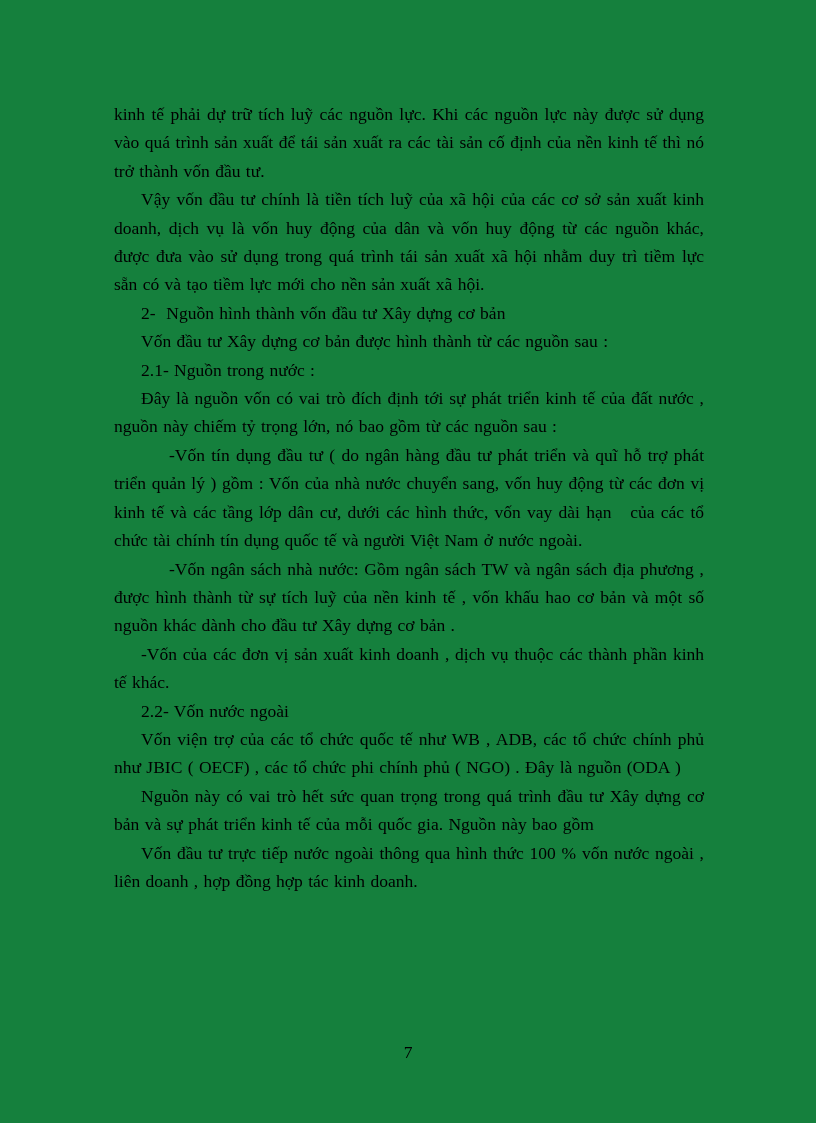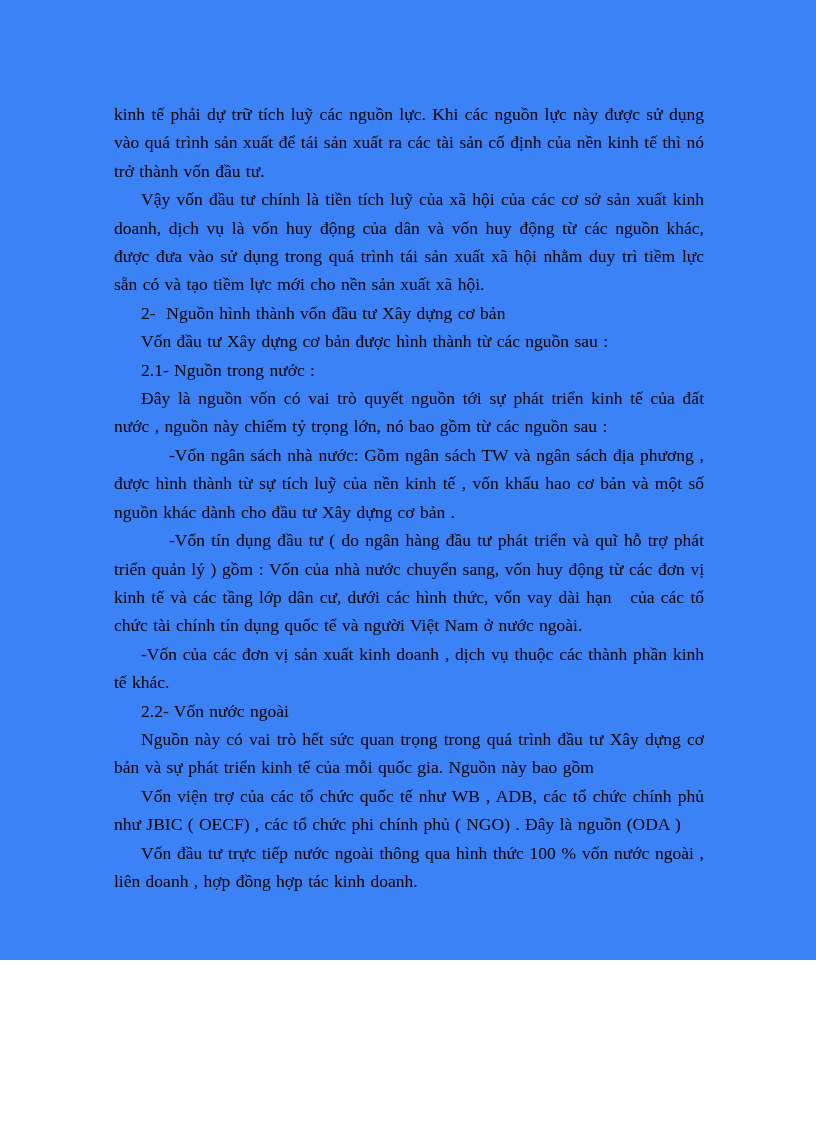--- a/index.html
+++ b/index.html
@@ -3,22 +3,22 @@
 <meta charset="utf-8">
 <style>
   html, body {
     margin: 0;
     padding: 0;
     background: #ffffff;
   }
   .page {
     position: relative;
     width: 816px;
-    height: 960px;
-    background: #3b82f6;
+    height: 1123px;
+    background: #15803d;
     font-family: "Liberation Serif", "DejaVu Serif", serif;
     color: #000000;
     overflow: hidden;
   }
   .content {
     position: absolute;
     left: 114px;
     top: 100px;
     width: 590px;
     font-size: 17.5px;
@@ -45,23 +45,23 @@
 </head>
 <body>
 
 <div class="page">
   <div class="content">
     <p class="no-indent">kinh tế phải dự trữ tích luỹ các nguồn lực. Khi các nguồn lực này được sử dụng vào quá trình sản xuất để tái sản xuất ra các tài sản cố định của nền kinh tế thì nó trở thành vốn đầu tư.</p>
     <p class="indent1">Vậy vốn đầu tư chính là tiền tích luỹ của xã hội của các cơ sở sản xuất kinh doanh, dịch vụ là vốn huy động của dân và vốn huy động từ các nguồn khác, được đưa vào sử dụng trong quá trình tái sản xuất xã hội nhằm duy trì tiềm lực sẵn có và tạo tiềm lực mới cho nền sản xuất xã hội.</p>
     <p class="indent1">2-&nbsp; Nguồn hình thành vốn đầu tư Xây dựng cơ bản</p>
     <p class="indent1">Vốn đầu tư Xây dựng cơ bản được hình thành từ các nguồn sau :</p>
     <p class="indent1">2.1- Nguồn trong nước :</p>
-    <p class="indent1">Đây là nguồn vốn có vai trò quyết nguồn tới sự phát triển kinh tế của đất nước , nguồn này chiếm tỷ trọng lớn, nó bao gồm từ các nguồn sau :</p>
+    <p class="indent1">Đây là nguồn vốn có vai trò đích định tới sự phát triển kinh tế của đất nước , nguồn này chiếm tỷ trọng lớn, nó bao gồm từ các nguồn sau :</p>
+    <p class="indent2">-Vốn tín dụng đầu tư ( do ngân hàng đầu tư phát triển và quĩ hỗ trợ phát triển quản lý ) gồm : Vốn của nhà nước chuyển sang, vốn huy động từ các đơn vị kinh tế và các tầng lớp dân cư, dưới các hình thức, vốn vay dài hạn &nbsp; của các tổ chức tài chính tín dụng quốc tế và người Việt Nam ở nước ngoài.</p>
     <p class="indent2">-Vốn ngân sách nhà nước: Gồm ngân sách TW và ngân sách địa phương , được hình thành từ sự tích luỹ của nền kinh tế , vốn khấu hao cơ bản và một số nguồn khác dành cho đầu tư Xây dựng cơ bản .</p>
-    <p class="indent2">-Vốn tín dụng đầu tư ( do ngân hàng đầu tư phát triển và quĩ hỗ trợ phát triển quản lý ) gồm : Vốn của nhà nước chuyển sang, vốn huy động từ các đơn vị kinh tế và các tầng lớp dân cư, dưới các hình thức, vốn vay dài hạn &nbsp; của các tổ chức tài chính tín dụng quốc tế và người Việt Nam ở nước ngoài.</p>
     <p class="indent1">-Vốn của các đơn vị sản xuất kinh doanh , dịch vụ thuộc các thành phần kinh tế khác.</p>
     <p class="indent1">2.2- Vốn nước ngoài</p>
+    <p class="indent1">Vốn viện trợ của các tổ chức quốc tế như WB , ADB, các tổ chức chính phủ như JBIC ( OECF) , các tổ chức phi chính phủ ( NGO) . Đây là nguồn (ODA )</p>
     <p class="indent1">Nguồn này có vai trò hết sức quan trọng trong quá trình đầu tư Xây dựng cơ bản và sự phát triển kinh tế của mỗi quốc gia. Nguồn này bao gồm</p>
-    <p class="indent1">Vốn viện trợ của các tổ chức quốc tế như WB , ADB, các tổ chức chính phủ như JBIC ( OECF) , các tổ chức phi chính phủ ( NGO) . Đây là nguồn (ODA )</p>
     <p class="indent1">Vốn đầu tư trực tiếp nước ngoài thông qua hình thức 100 % vốn nước ngoài , liên doanh , hợp đồng hợp tác kinh doanh.</p>
   </div>
   <div class="page-footer">7</div>
 </div>
 
 </body></html>

